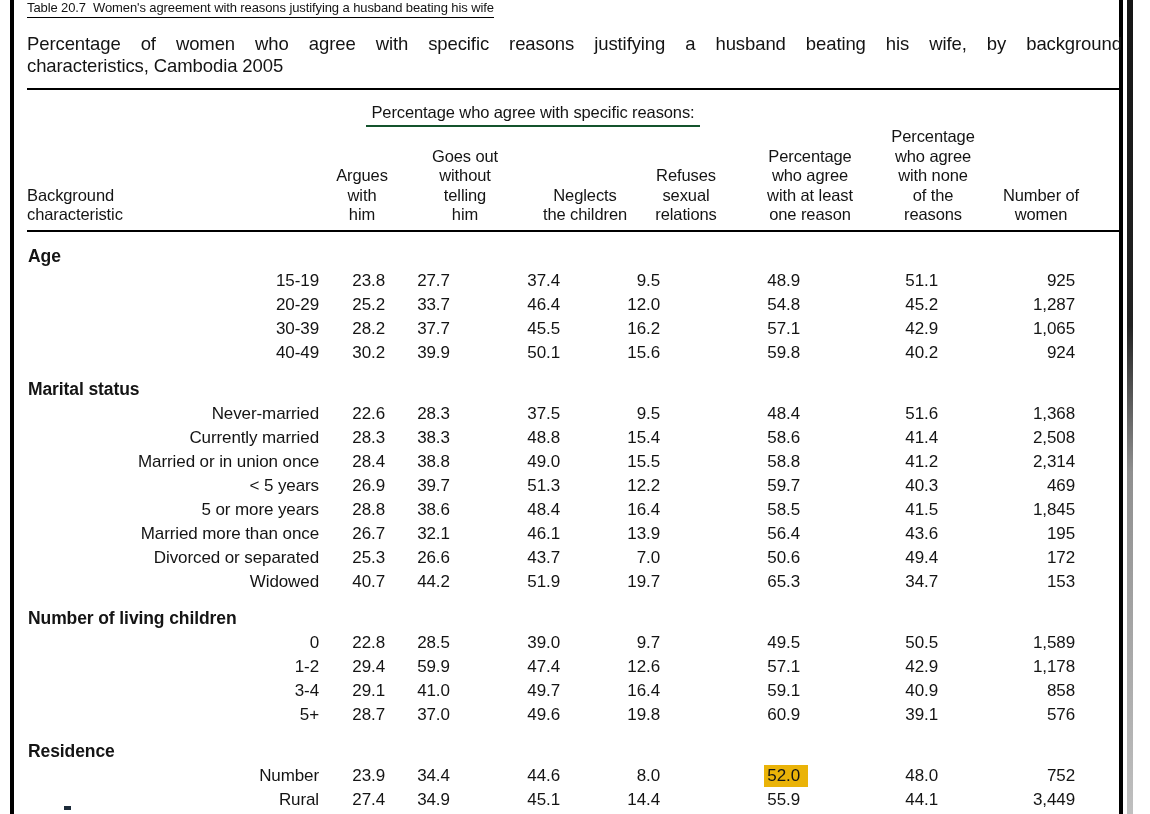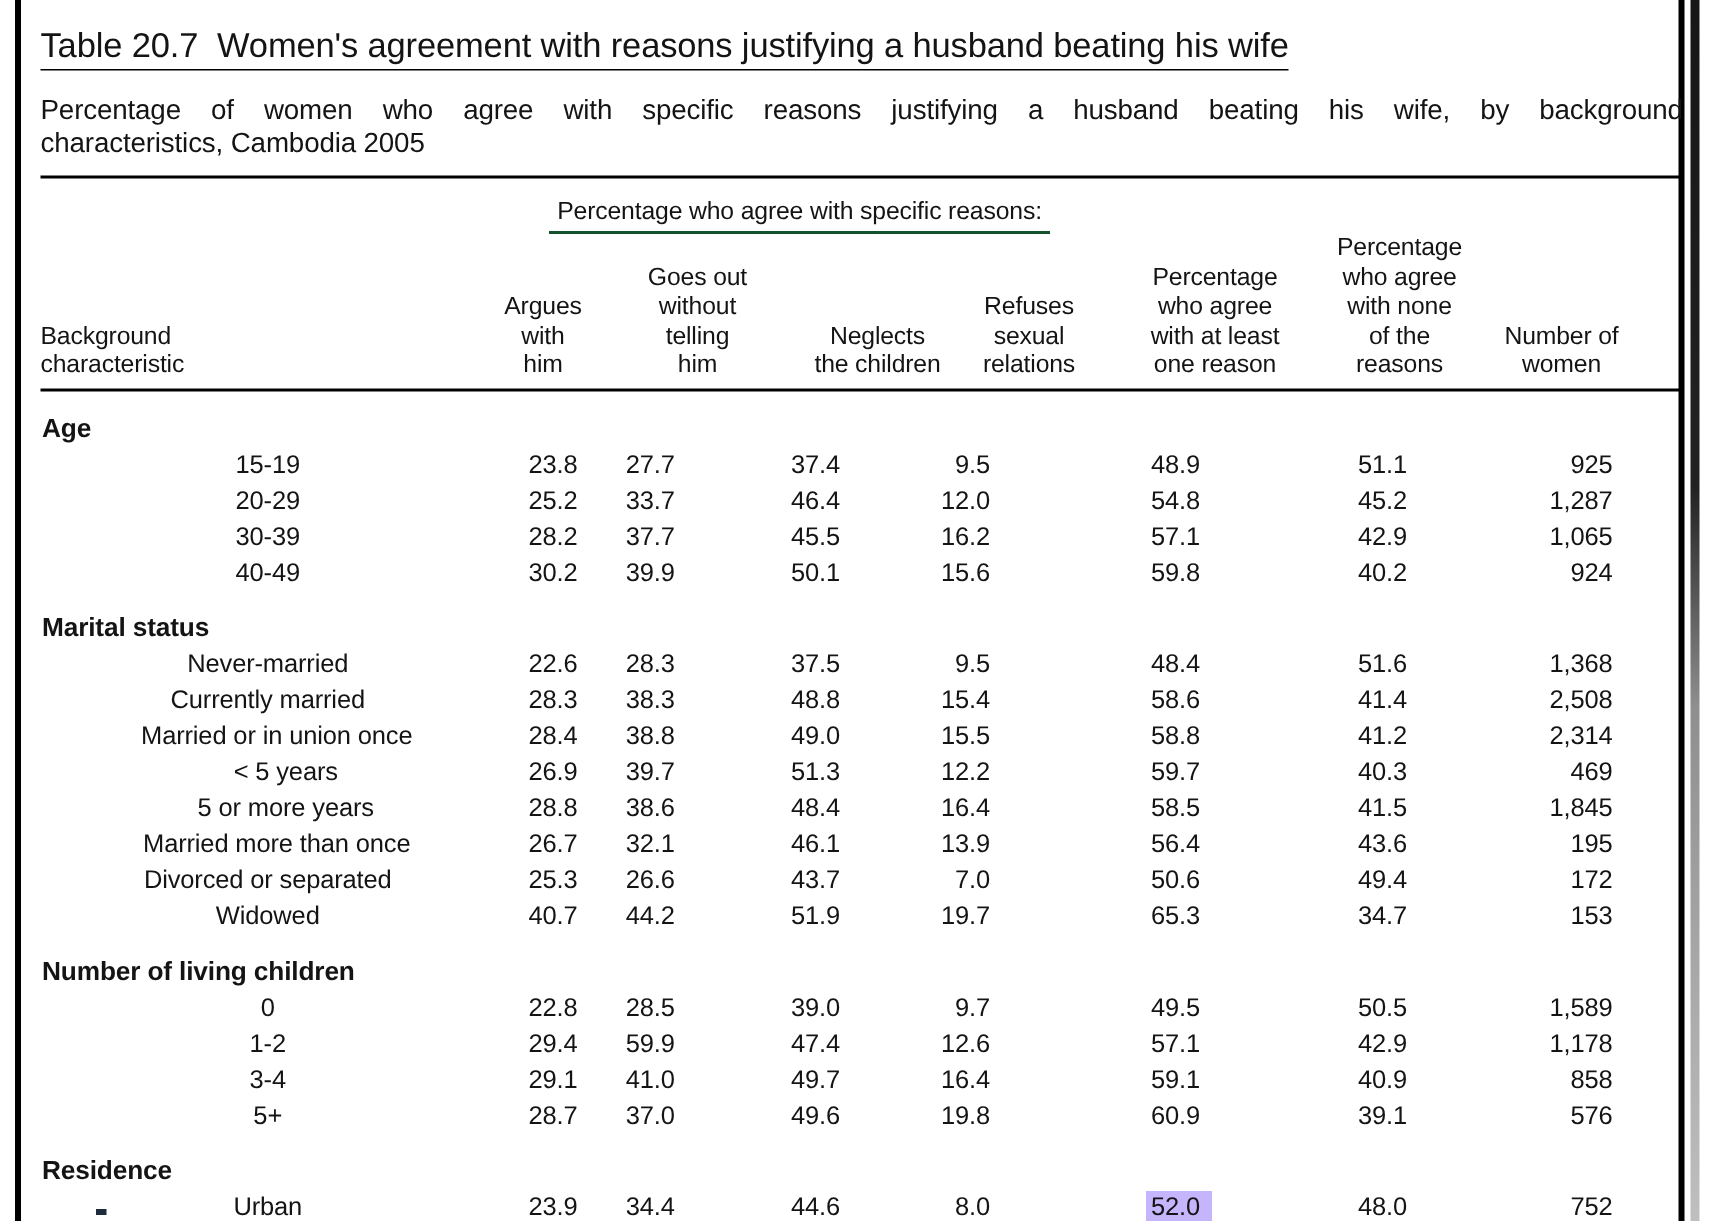--- a/index.html
+++ b/index.html
@@ -8,21 +8,21 @@
     font-family:"Liberation Sans","DejaVu Sans",sans-serif;
     color:#141414;letter-spacing:-0.1px;
   }
   
   .border-left{position:absolute;left:10px;top:0;width:4px;height:814px;background:#000;}
   .border-right-inner{position:absolute;left:1119px;top:0;width:4px;height:814px;background:#000;}
   .border-right-outer{position:absolute;left:1127px;top:0;width:6px;height:814px;
     background:linear-gradient(#161616 0%,#222 40%,#8f8f8f 58%,#bfbfbf 100%);}
   .content{position:absolute;left:27px;top:0;width:1095px;}
   
-  .title{padding-top:17px;font-size:23px;}
+  .title{padding-top:0;font-size:13px;}
   .title-text{display:inline-block;border-bottom:1.6px solid #000;padding-bottom:2px;white-space:pre-wrap;}
   
   .subtitle{margin-top:15px;font-size:18.5px;line-height:22px;}
   .sub-line1{display:flex;justify-content:space-between;}
   
   table.dhs{border-collapse:collapse;table-layout:fixed;width:1095px;margin-top:11px;
     border-top:2.6px solid #000;}
   thead{border-bottom:2.8px solid #000;}
   th{font-weight:normal;vertical-align:bottom;text-align:center;font-size:16.5px;line-height:19.5px;padding:0;}
   .span-row th{height:37px;vertical-align:bottom;}
@@ -32,21 +32,21 @@
   .colhead-row th>div{width:max-content;margin:0 auto;white-space:pre-line;text-align:center;padding-bottom:5px;}
   .colhead-row th.c0>div{margin:0;text-align:left;}
   .colhead-row th.c2>div{transform:translateX(18px);}
   .colhead-row th.c3>div{transform:translateX(40px);}
   .colhead-row th.c4>div{transform:translateX(41px);}
   .colhead-row th.c5>div{transform:translateX(55px);}
   .colhead-row th.c6>div{transform:translateX(43px);}
   tbody td{font-size:17px;}
   tr.section-row td{height:34px;vertical-align:bottom;font-weight:bold;font-size:17.5px;padding-bottom:2px;margin-left:34px;}
   tr.data-row{height:24px;}
-  td.rowlabel{text-align:center;white-space:nowrap;}
+  td.rowlabel{text-align:right;white-space:nowrap;}
   td.ind1{padding-left:11px;}
   td.ind2{padding-left:23px;}
   td.ind3{padding-left:35px;}
   td.num{text-align:right;white-space:nowrap;}
   td.c1{padding-right:19px;}
   td.c2{padding-right:28px;text-align:center;}
   td.c3{padding-right:40px;}
   td.c4{padding-right:30px;}
   td.c5{padding-right:20px;}
   td.c6{padding-right:22px;}
@@ -319,26 +319,26 @@
             <td class="num c3">49.6</td>
             <td class="num c4">19.8</td>
             <td class="num c5">60.9</td>
             <td class="num c6">39.1</td>
             <td class="num c7">576</td>
           </tr>
           <tr class="section-row">
             <td colspan="8">Residence</td>
           </tr>
           <tr class="data-row">
-            <td class="rowlabel ind1">Urban</td>
+            <td class="rowlabel ind1">Number</td>
             <td class="num c1">23.9</td>
             <td class="num c2">34.4</td>
             <td class="num c3">44.6</td>
             <td class="num c4">8.0</td>
-            <td class="num c5"><span class="hl" style="background: #c4b5fd;">52.0</span></td>
+            <td class="num c5"><span class="hl" style="background: #eab308;">52.0</span></td>
             <td class="num c6">48.0</td>
             <td class="num c7">752</td>
           </tr>
           <tr class="data-row">
             <td class="rowlabel ind1">Rural</td>
             <td class="num c1">27.4</td>
             <td class="num c2">34.9</td>
             <td class="num c3">45.1</td>
             <td class="num c4">14.4</td>
             <td class="num c5">55.9</td>

